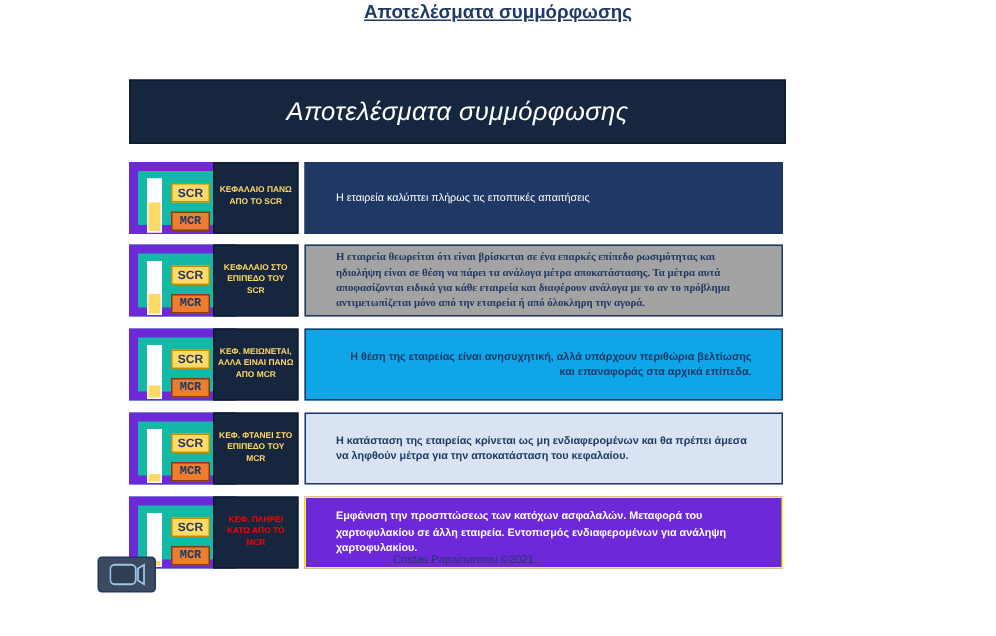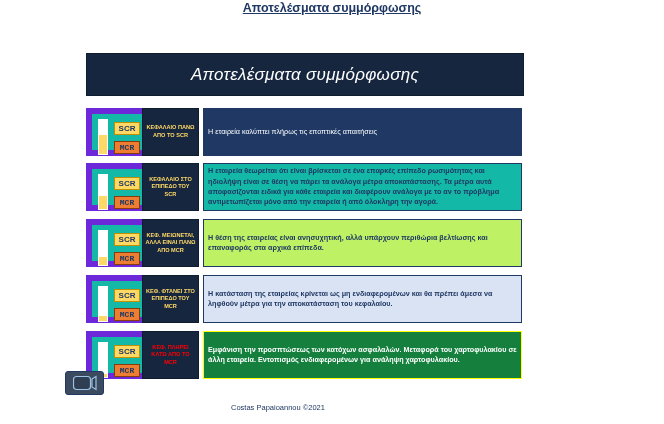--- a/index.html
+++ b/index.html
@@ -138,62 +138,63 @@
 
   
   .callout {
     position: absolute;
     left: 117px;
     top: 0px;
     width: 319px;
     height: 48px;
     box-sizing: border-box;
     border: 1.5px solid #1f3864;
-    padding: 5px 4px;
+    padding: 5px 20px;
     display: flex;
     align-items: center;
   }
   .callout p {
     margin: 0;
     font-size: 7.2px;
     line-height: 1.45;
     color: #1f3864;
     font-weight: bold;
   }
   .c-navy { background: #1f3864; }
   .c-navy p { color: #ffffff; font-weight: normal; }
-  .c-yellow { background: #14b8a6; }
-  .c-blue { background: #bef264; }
+  .c-yellow { background: #a3a3a3; font-family: Liberation Serif, serif; }
+  .c-blue { background: #0ea5e9; text-align: right; }
   .c-blue2 { background: #dae3f3; }
-  .c-red { background: #15803d; border-color: #ffff00 !important; }
+  .c-red { background: #6d28d9; border-color: #ffff00 !important; }
   .c-red p { color: #ffffff; }
 
   .video-btn {
     position: absolute;
     left: 65px;
     top: 371px;
     width: 37px;
     height: 22px;
     background: #3b4a5e;
     border: 1px solid #1f3864;
     border-radius: 3px;
     display: flex;
     align-items: center;
     justify-content: center;
   }
   .video-btn svg { display: block; }
 
   .footer {
     position: absolute;
     left: 0px;
-    top: 403px;
+    top: 368px;
     width: 556px;
     text-align: center;
     font-size: 7.5px;
     color: #1f3864;
+    padding-left: 31px;
   }
 </style>
 </head>
 <body>
 
 <div class="page-heading">Αποτελέσματα συμμόρφωσης</div>
 
 <div class="title-banner">
   <div class="title-text">Αποτελέσματα συμμόρφωσης</div>
 </div>

